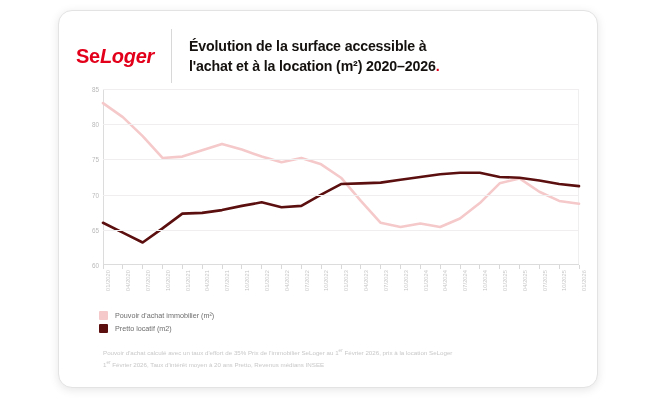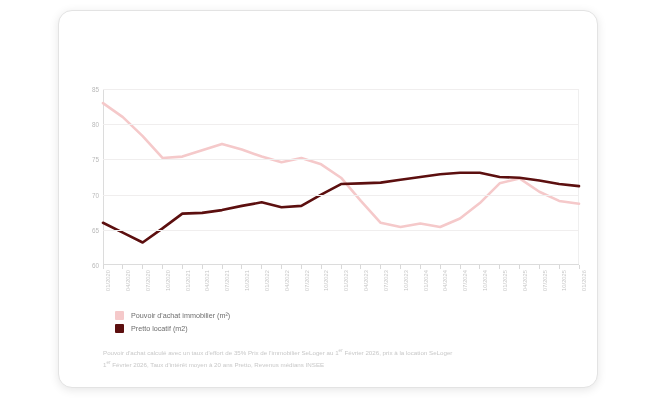--- a/index.html
+++ b/index.html
@@ -91,39 +91,47 @@
     position:absolute;top:0;
     font-size:5.6px;color:#c6c6c6;
     white-space:nowrap;
     transform-origin:left top;
     transform:rotate(-90deg) translateX(-100%);
     letter-spacing:0.1px;
   }
 
   
   .legend{
-    position:absolute;left:56px;top:300px;
+    position:absolute;left:40px;top:300px;
   }
   .legend-row{display:flex;align-items:center;margin-bottom:4px;}
   .swatch{width:9px;height:9px;margin-right:7px;flex:0 0 9px;border-radius:1px;}
   .legend-label{font-size:7.2px;color:#6d6d6d;}
 
   
   .footnote{
     position:absolute;left:44px;top:336px;width:470px;
     font-size:6.2px;line-height:1.75;color:#c8c8c8;
   }
   .footnote sup{font-size:4.6px;vertical-align:super;}
 </style>
 </head>
 <body>
 
 <div class="stage">
   <div class="card">
 
+    <div class="header">
+      <div class="logo"><span>Se</span><span class="it">Loger</span></div>
+      <div class="divider"></div>
+      <div class="title">
+        <div>Évolution de la surface accessible à</div>
+        <div><span>l'achat et à la location (m²) 2020–2026</span><span class="dot">.</span></div>
+      </div>
+    </div>
 
     <div class="plot-wrap">
       <div class="ylabels" id="ylabels">
           <div class="ylabel" style="top: 176px;">60</div>
           <div class="ylabel" style="top: 140.8px;">65</div>
           <div class="ylabel" style="top: 105.6px;">70</div>
           <div class="ylabel" style="top: 70.4px;">75</div>
           <div class="ylabel" style="top: 35.2px;">80</div>
           <div class="ylabel" style="top: 0px;">85</div>
         </div>

